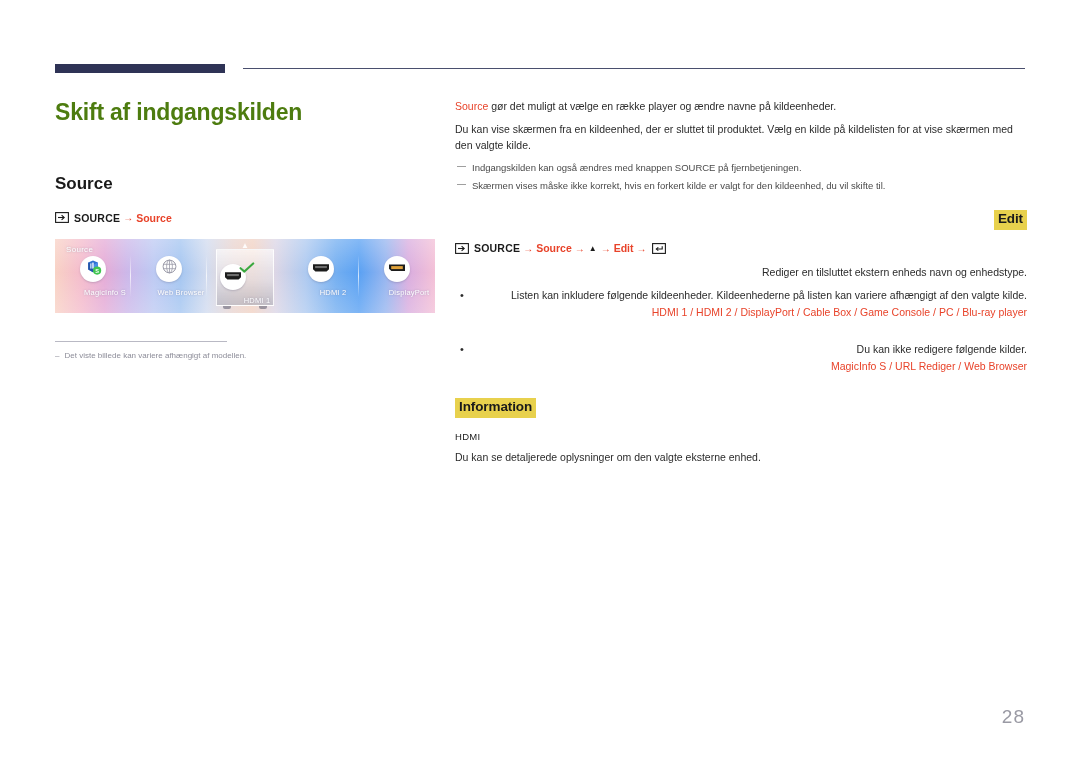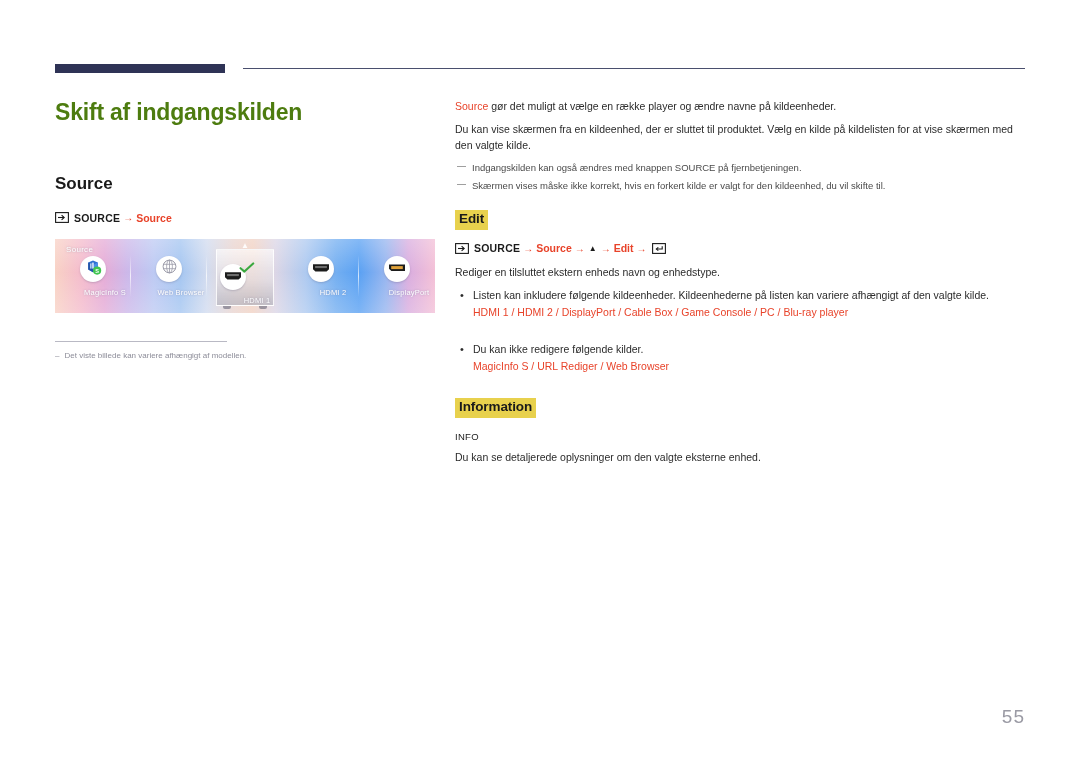--- a/index.html
+++ b/index.html
@@ -493,21 +493,21 @@
 
   <div class="note">
     <span class="note-dash">—</span>
     <span>Indgangskilden kan også ændres med knappen SOURCE på fjernbetjeningen.</span>
   </div>
   <div class="note">
     <span class="note-dash">—</span>
     <span>Skærmen vises måske ikke korrekt, hvis en forkert kilde er valgt for den kildeenhed, du vil skifte til.</span>
   </div>
 
-  <div class="sub-block" style="margin-top:16px;">
+  <div class="sub-block" style="margin-top:16px;text-align:right;">
     <div><span class="hl-head">Edit</span></div>
 
     <div class="nav-path" style="padding-top:12px;">
       <span class="icon-src">
         <svg width="14" height="11" viewBox="0 0 14 11">
           <rect x="0.6" y="0.6" width="12.8" height="9.8" fill="none" stroke="#1a1a1a" stroke-width="1.1"></rect>
           <path d="M3 5.5 H9" stroke="#1a1a1a" stroke-width="1.1"></path>
           <path d="M6.6 3.2 L9.2 5.5 L6.6 7.8" fill="none" stroke="#1a1a1a" stroke-width="1.1"></path>
         </svg>
       </span>
@@ -537,19 +537,19 @@
       </li>
       <li style="margin-top:22px;">
         <span>Du kan ikke redigere følgende kilder.</span>
         <span class="redlist">MagicInfo S / URL Rediger / Web Browser</span>
       </li>
     </ul>
   </div>
 
   <div class="sub-block" style="margin-top:22px;">
     <div><span class="hl-head">Information</span></div>
-    <div class="info-label">INFO</div>
+    <div class="info-label">HDMI</div>
     <p class="p-body">Du kan se detaljerede oplysninger om den valgte eksterne enhed.</p>
   </div>
 
 </div>
 
-<div class="page-num">55</div>
+<div class="page-num">28</div>
 
 </body></html>

